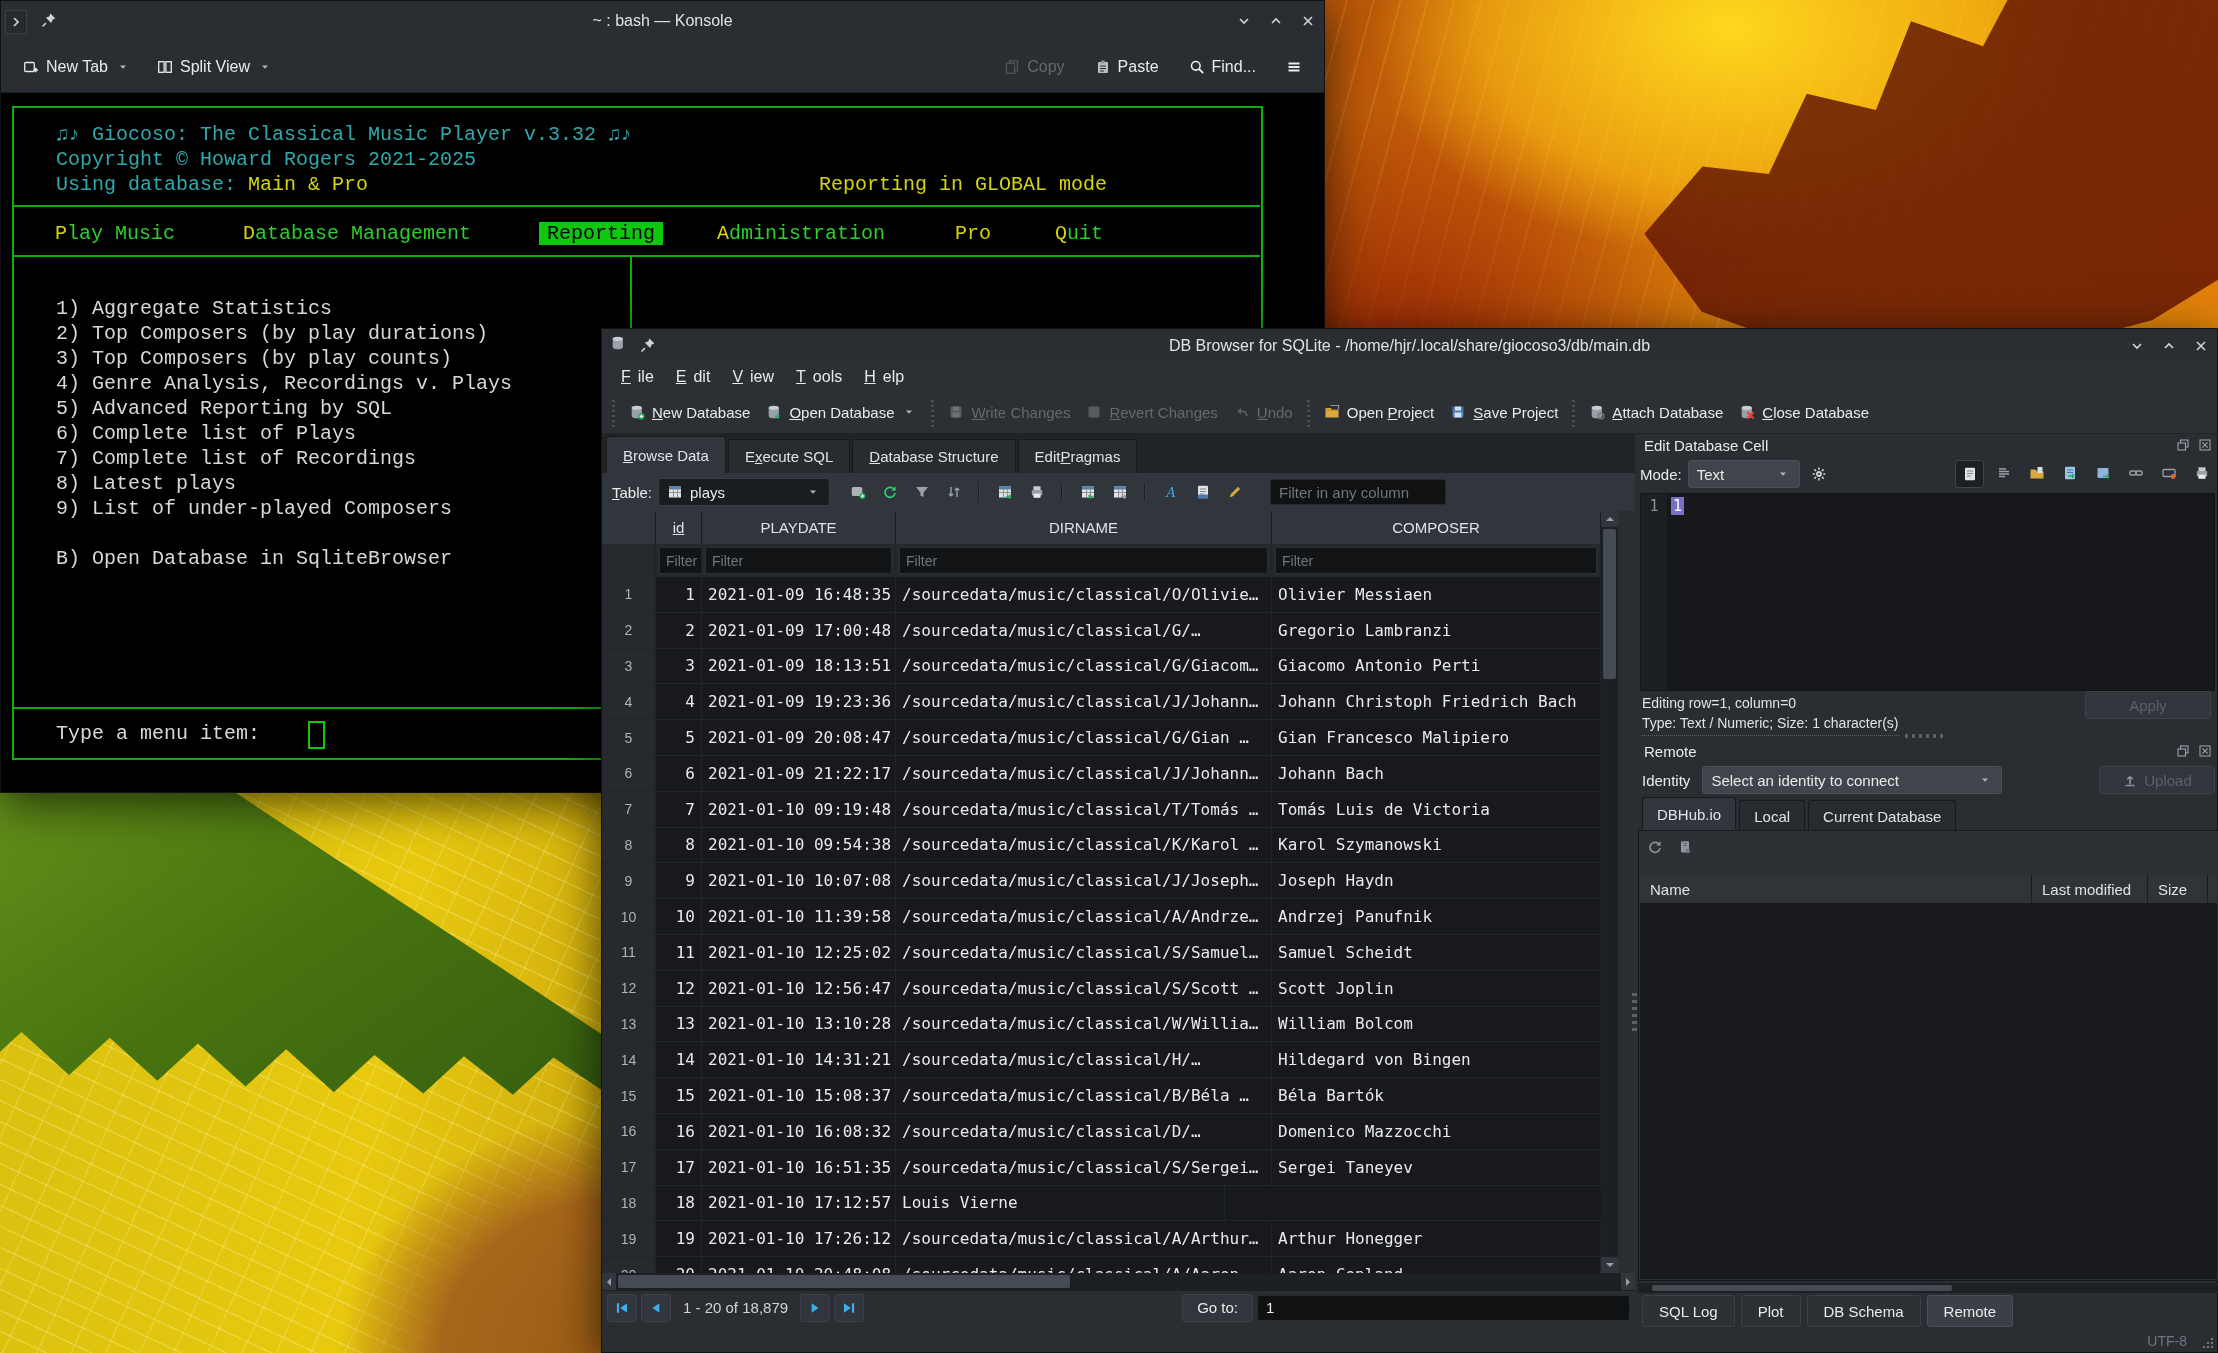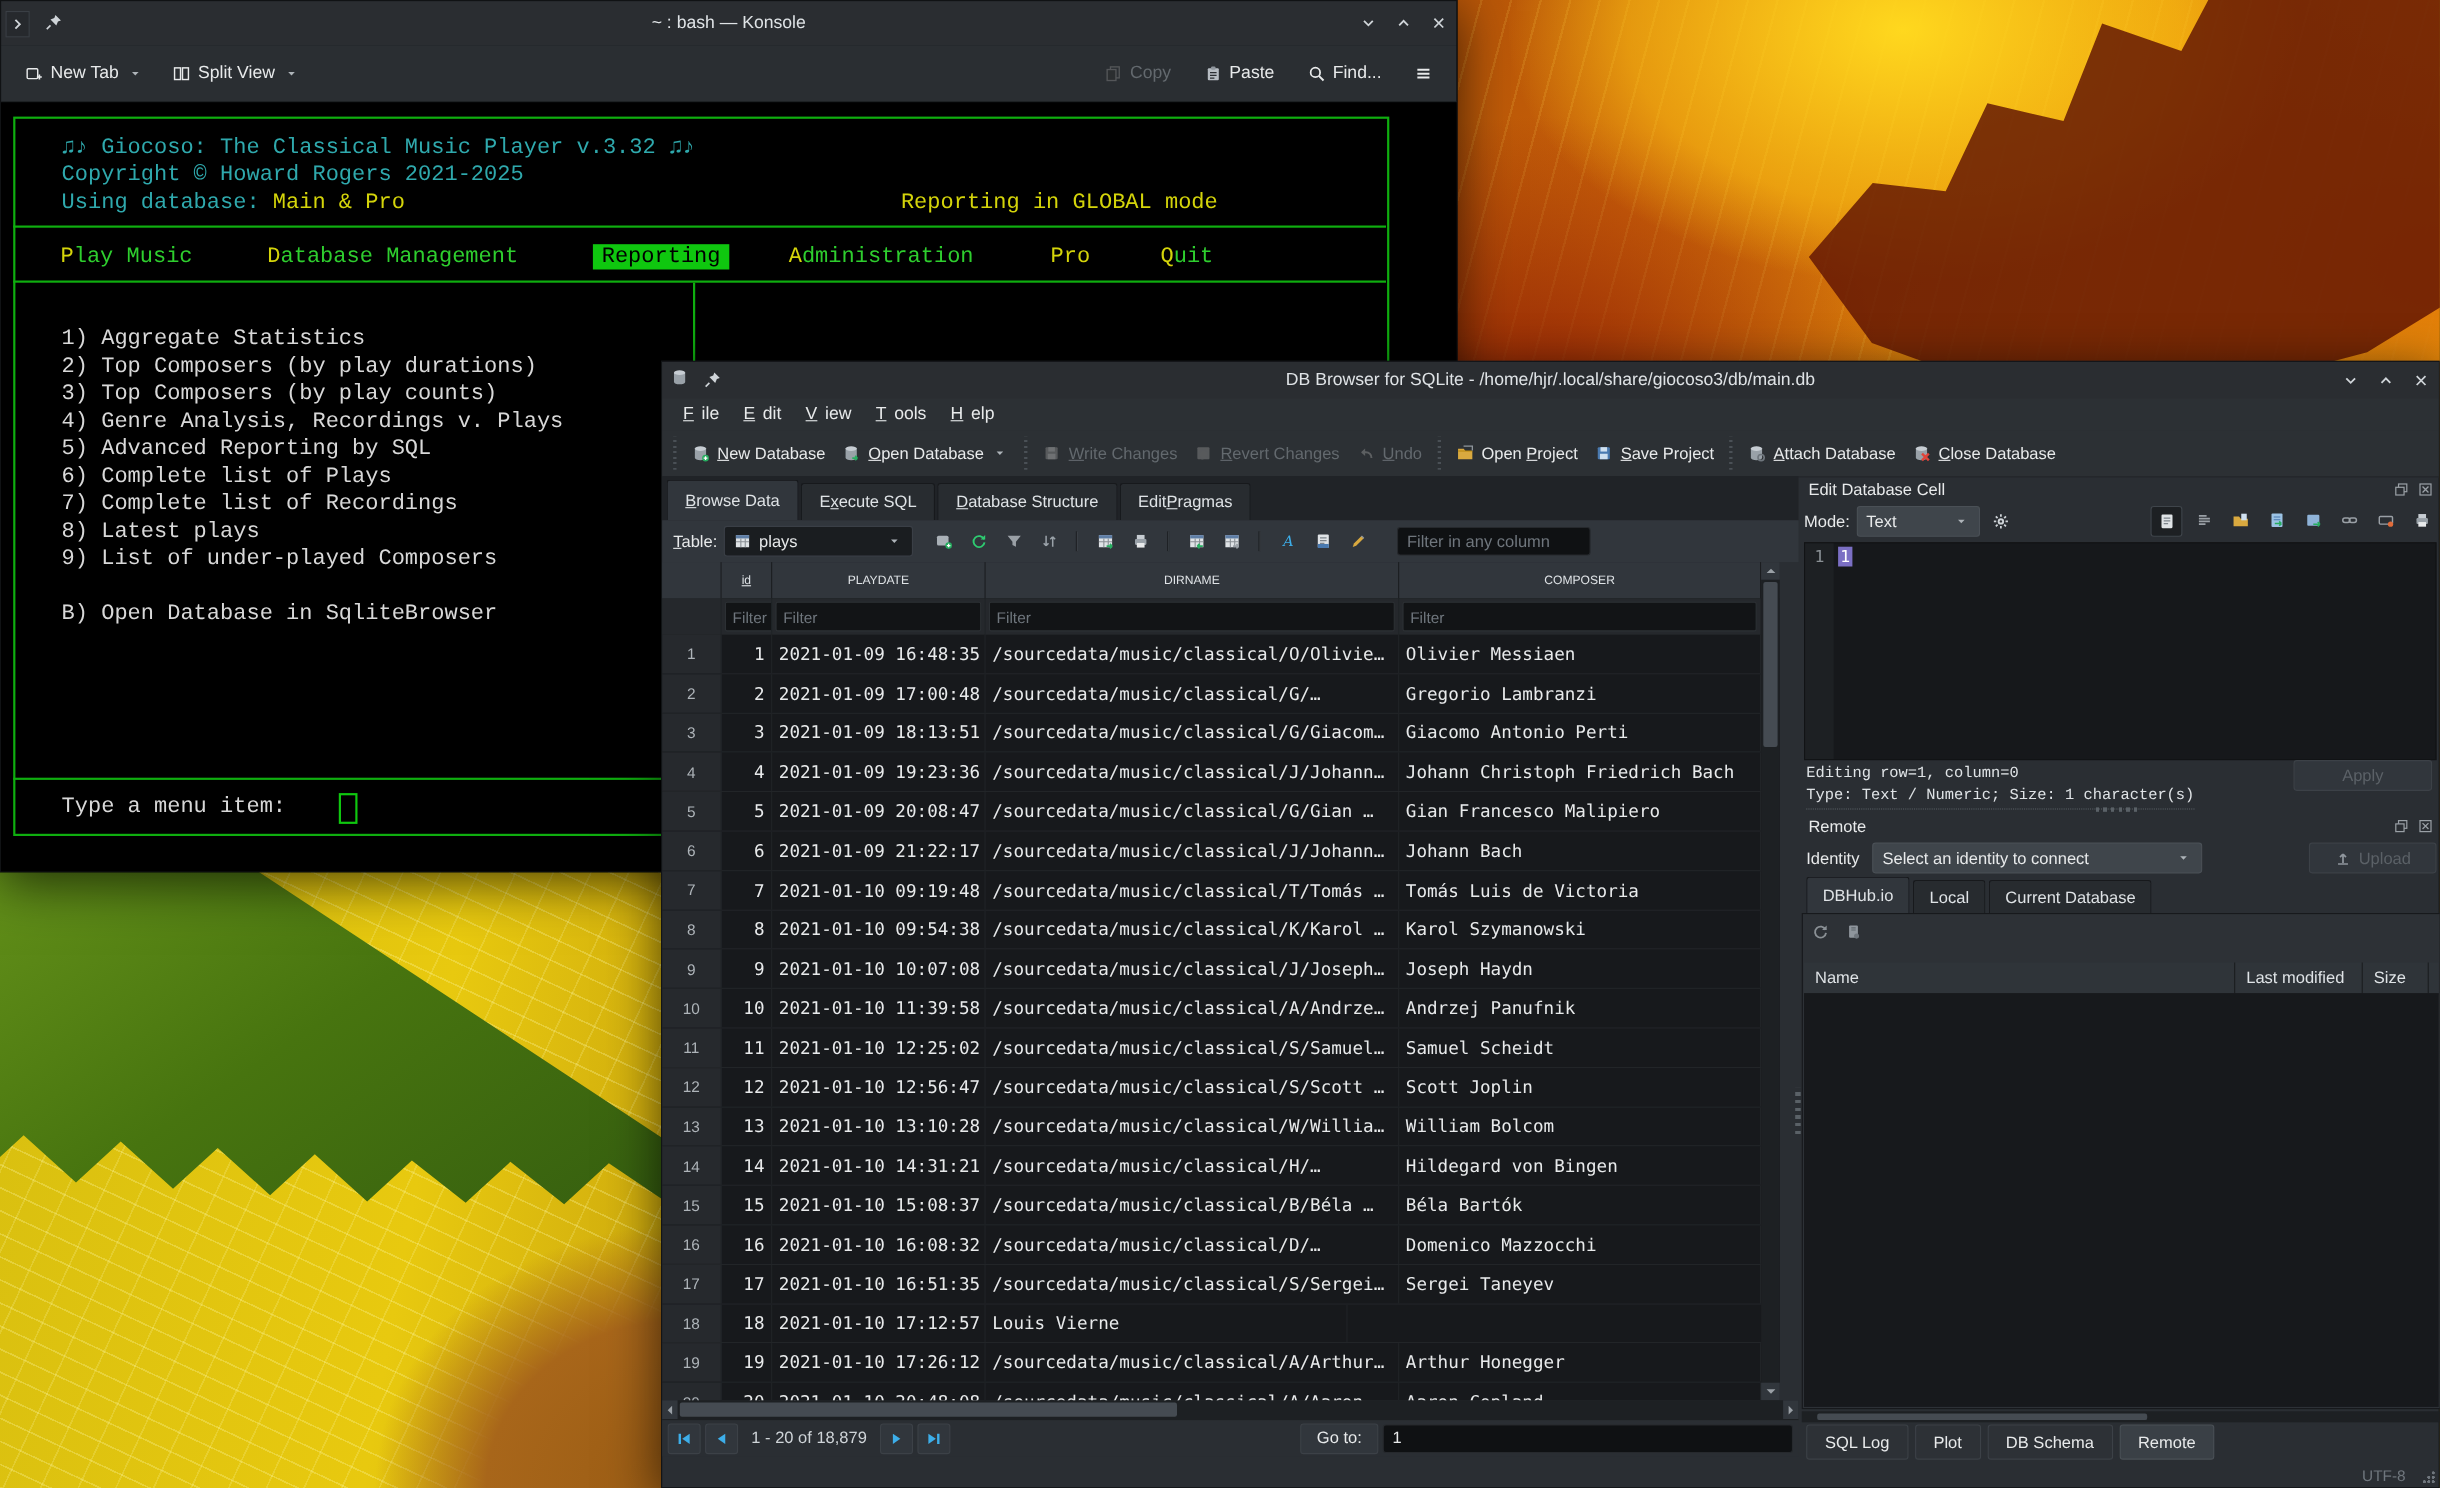--- a/index.html
+++ b/index.html
@@ -75,21 +75,21 @@
   .dropdown{display:flex;align-items:center;gap:7px;background:#1a1d20;border:1px solid #3a3f46;border-radius:3px;height:28px;padding:0 8px;box-sizing:border-box;}
   .dropdown .caret{margin-left:auto;}
   .iconbtn{width:27px;height:26px;display:flex;align-items:center;justify-content:center;border-radius:3px;}
   .input{background:#0f1113;border:1px solid #26292d;border-radius:3px;height:26px;display:flex;align-items:center;padding:0 8px;color:#6f767d;box-sizing:border-box;}
 
   .d-grid{position:absolute;left:0;top:182px;width:1016px;height:762px;background:#17191c;font-size:15px;}
   .g-row{display:flex;height:34.8px;border-bottom:1px solid #222528;}
   .g-cell{box-sizing:border-box;border-right:1px solid #212427;display:flex;align-items:center;overflow:hidden;white-space:nowrap;
           font-family:"DejaVu Sans Mono",monospace;font-size:16px;color:#e8eaeb;padding:0 6px;}
   .g-head{display:flex;height:33px;background:#31363c;}
-  .g-head .g-cell{font-family:"Liberation Sans",sans-serif;justify-content:center;color:#dfe3e6;border-right:1px solid #1b1d20;font-size:11px;}
+  .g-head .g-cell{font-family:"Liberation Sans",sans-serif;justify-content:center;color:#dfe3e6;border-right:1px solid #1b1d20;font-size:15px;}
   .g-filter{display:flex;height:33px;background:#25282c;}
   .g-filter .g-cell{padding:3px;}
   .g-filter .fcell{flex:1;background:#121416;border:1px solid #2c3034;border-radius:2px;color:#6f767d;
         font-family:"Liberation Sans",sans-serif;font-size:14px;display:flex;align-items:center;padding:0 6px;height:100%;box-sizing:border-box;}
   .gut{background:#26292d;color:#aeb4b9;justify-content:center;font-family:"Liberation Sans",sans-serif;font-size:14px;}
   .cid{justify-content:flex-end;}
   .vscroll{position:absolute;left:999px;top:182px;width:17px;height:762px;background:#1d2023;}
   .sbtn{position:absolute;left:0;width:17px;height:16px;background:#31363c;display:flex;align-items:center;justify-content:center;}
   .thumbv{position:absolute;left:2px;width:13px;background:#454b52;border-radius:2px;}
   .d-hscroll{position:absolute;left:0;top:944px;width:1033px;height:17px;background:#1d2023;}
@@ -101,21 +101,21 @@
   .pushbtn{background:#31363c;border:1px solid #3c4147;border-radius:3px;height:26px;display:flex;align-items:center;justify-content:center;padding:0 14px;color:#e8eaeb;}
   .pushbtn.disabled{color:#5b6167;}
 
   .d-right{position:absolute;left:1036px;top:104px;width:581px;height:898px;}
   .dockhdr{position:absolute;left:0;right:0;height:24px;display:flex;align-items:center;color:#e8eaeb;font-size:15px;padding:0 6px;box-sizing:border-box;}
   .dockhdr .hico{margin-left:auto;display:flex;gap:6px;}
   .editor{position:absolute;left:2px;right:4px;background:#16181b;border:1px solid #111315;display:flex;font-family:"DejaVu Sans Mono",monospace;font-size:15px;}
   .editor .gutter{width:26px;background:#1d2023;color:#8a9095;text-align:center;padding-top:3px;}
   .editor .content{padding:3px 4px;color:#fff;}
   .selchar{background:#7b6fc4;padding:0 2px;}
-  .info{position:absolute;color:#dfe3e6;font-size:14px;line-height:20px;font-family:Liberation Mono, monospace;}
+  .info{position:absolute;color:#dfe3e6;font-size:14px;line-height:20px;}
   .splitdots{position:absolute;left:46%;height:4px;width:40px;background:repeating-linear-gradient(90deg,#5a6167 0 3px,transparent 3px 7px);}
   .vsplit{position:absolute;left:1030px;top:660px;width:5px;height:42px;background:repeating-linear-gradient(0deg,#5a6167 0 3px,transparent 3px 7px);}
   .rtab{height:30px;display:flex;align-items:center;padding:0 14px;background:#272b2f;border:1px solid #17191c;border-bottom:none;color:#dfe3e6;font-size:15px;border-radius:3px 3px 0 0;}
   .rtab.active{background:#31363c;height:33px;}
   .rpanel{position:absolute;left:0;right:0;background:#2d3136;border:1px solid #17191c;box-sizing:border-box;text-align:center;}
   .rcols{position:absolute;left:1px;right:1px;height:28px;background:#2f3439;border-bottom:1px solid #1b1d20;display:flex;align-items:center;font-size:15px;color:#dfe3e6;}
   .rcols span{border-right:1px solid #1b1d20;align-self:stretch;display:flex;align-items:center;padding:0 10px;box-sizing:border-box;}
   .btab{background:#2d3136;border:1px solid #3c4147;border-radius:3px;height:30px;display:flex;align-items:center;padding:0 16px;color:#e8eaeb;font-size:15px;}
   .btab.active{background:#3a4046;border-color:#4a5056;}
   .d-status{position:absolute;left:0;bottom:0;right:0;height:22px;color:#6f767d;font-size:14px;}

